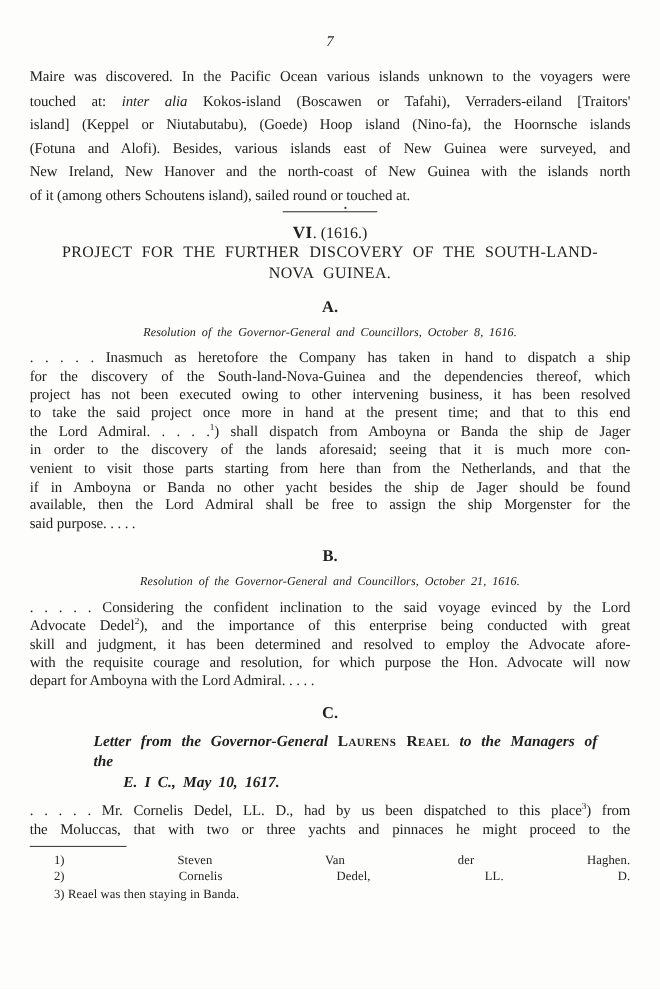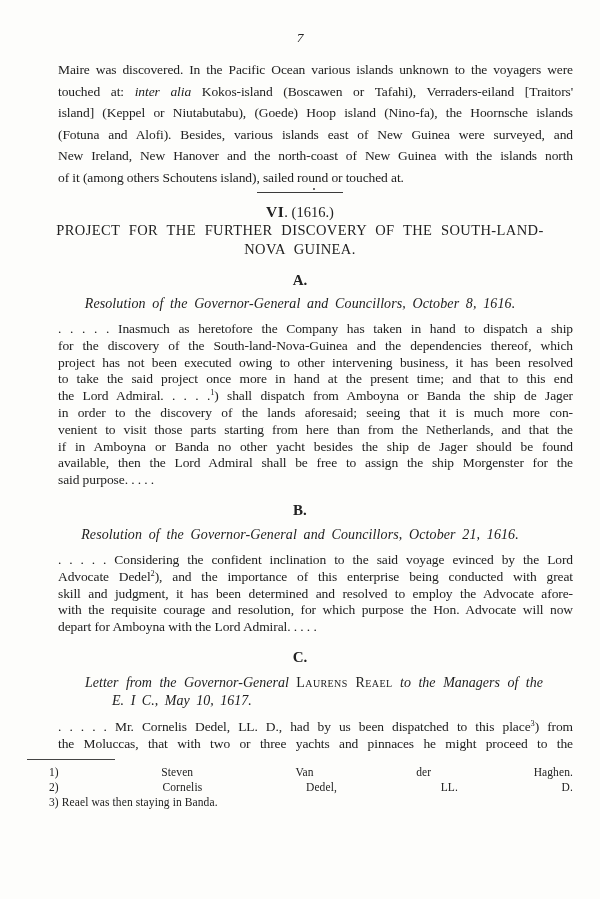--- a/index.html
+++ b/index.html
@@ -14,21 +14,21 @@
   }
   .content { padding:0 27px; }
 
   .pagenum {
     margin-top:30px;
     text-align:center;
     font-size:13.5px;
     font-style:italic;
   }
 
-  .para { font-size:13.5px;margin-left:31px; }
+  .para { font-size:13.5px; }
   .intro { margin-top:13px; line-height:21.5px; letter-spacing:-0.1px; }
   .bodypara { line-height:16.8px; letter-spacing:-0.1px; }
 
   .tline { text-align:justify; text-align-last:justify; }
   .tline.lastline { text-align-last:left; }
 
   .i   { font-style:italic; }
   .sup { vertical-align:super; font-size:0.62em; line-height:0; }
   .sc  { font-style:normal; font-variant:small-caps; letter-spacing:0.4px; }
 
@@ -50,28 +50,29 @@
     font-size:14.5px; line-height:19px;
     letter-spacing:0.4px; word-spacing:0.32em;
   }
 
   .sec-label { margin-top:13px; text-align:center; font-weight:bold; font-size:15px; }
   .sec-label.b { margin-top:13px; }
   .sec-label.c { margin-top:13px; }
 
   .caption {
     margin-top:7px; text-align:center;
-    font-style:italic; font-size:14px;
+    font-style:italic; font-size:11px;
     word-spacing:0.22em; letter-spacing:0.1px;
   }
   .caption.b { margin-top:8px; }
   .caption-c {
     margin-top:8px; margin-left:58px; margin-right:30px;
     font-style:italic; font-size:14px; line-height:18.5px;
     word-spacing:0.22em;
+    font-weight:bold;
   }
   .caption-c .tline.lastline { padding-left:27px; }
 
   .para-a { margin-top:9px; }
   .para-b { margin-top:9px; }
   .para-c { margin-top:8px; }
 
   .foot-rule { margin-top:6px; width:88px; border-top:1px solid #444; }
   .footnotes {
     margin-top:5px; padding-left:22px;

